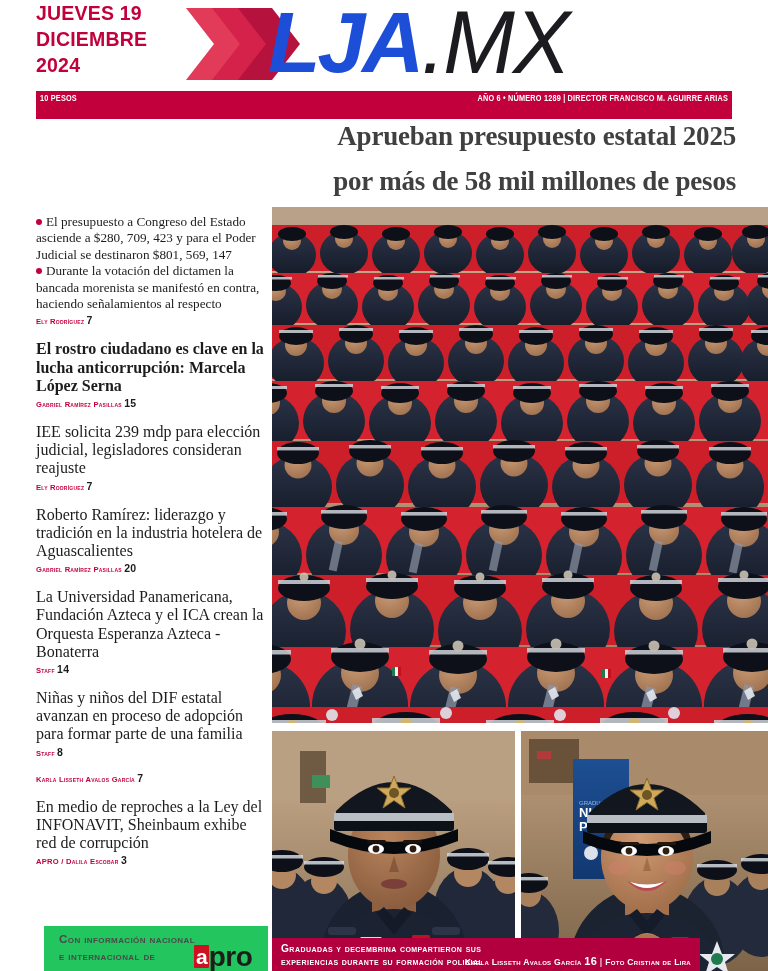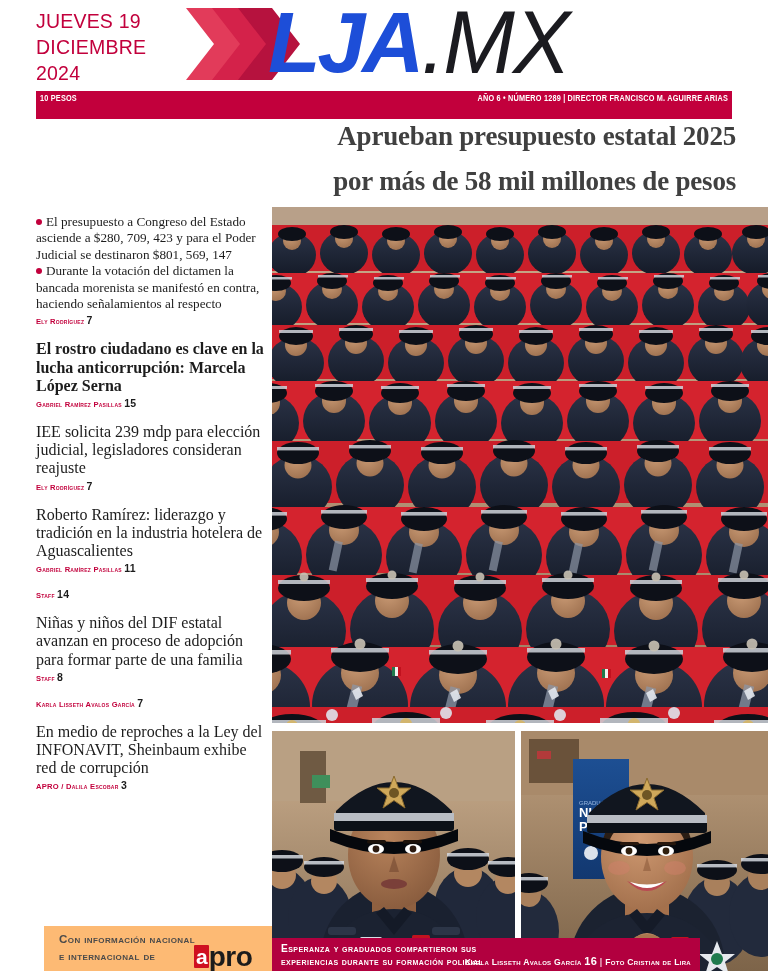--- a/index.html
+++ b/index.html
@@ -8,23 +8,23 @@
     background:#ffffff;
     font-family:"Liberation Serif", serif;
     overflow:hidden;
     position:relative;
   }
   .page{position:relative;width:768px;height:971px;}
 
   
   .masthead{position:relative;height:88px;width:768px;}
   .date-block{
-    position:absolute;left:36px;top:8px;width:140px;
+    position:absolute;left:36px;top:0;width:140px;
     font-family:"Liberation Sans", sans-serif;
-    font-weight:normal;font-style:normal;
+    font-weight:bold;font-style:normal;
     font-size:19.5px;line-height:26px;
     color:#c2003c;letter-spacing:.2px;
   }
   .date-block div{white-space:nowrap;}
 
   .chevrons{position:absolute;left:186px;top:8px;width:120px;height:72px;}
   .logo-wrap{
     position:absolute;left:268px;top:-2px;height:88px;
     display:flex;align-items:center;
   }
@@ -88,22 +88,21 @@
   .byline .pg{font-size:10.5px;font-variant:normal;color:#1c1c1c;}
 
   .story{margin-top:14px;}
   .story .ttl{
     font-size:16px;line-height:18.2px;color:#1c1c1c;
   }
   .story.bold .ttl{font-weight:bold;}
 
   .apro-box{
     position:absolute;left:44px;top:926px;width:224px;height:45px;
-    background:#fdba74;
-    padding-left:8px;
+    background:#22c55e;
   }
   .apro-l1,.apro-l2{
     position:absolute;left:15px;
     font-family:"Liberation Sans", sans-serif;
     font-weight:bold;font-size:11.6px;
     font-variant:small-caps;letter-spacing:.4px;
     color:#4a4a4a;white-space:nowrap;
   }
   .apro-l1{top:6px;}
   .apro-l2{top:23px;}
@@ -226,25 +225,26 @@
       <div class="byline">
         <span>Ely Rodríguez</span>
         <span class="pg">7</span>
       </div>
     </div>
 
     <div class="story">
       <div class="ttl">Roberto Ramírez: liderazgo y tradición en la industria hotelera de Aguascalientes</div>
       <div class="byline">
         <span>Gabriel Ramírez Pasillas</span>
-        <span class="pg">11</span>
+        <span class="pg">20</span>
       </div>
     </div>
 
     <div class="story">
+      <div class="ttl">La Universidad Panamericana, Fundación Azteca y el ICA crean la Orquesta Esperanza Azteca - Bonaterra</div>
       <div class="byline">
         <span>Staff</span>
         <span class="pg">14</span>
       </div>
     </div>
 
     <div class="story">
       <div class="ttl">Niñas y niños del DIF estatal avanzan en proceso de adopción para formar parte de una familia</div>
       <div class="byline">
         <span>Staff</span>
@@ -954,21 +954,21 @@
 
       <g transform="translate(196,228)">
         <polygon points="0,-18 5,-5 18,-5 8,3 12,16 0,8 -12,16 -8,3 -18,-5 -5,-5" fill="#e6e9ee"></polygon>
         <circle cx="0" cy="0" r="6" fill="#1f7a4d"></circle>
       </g>
     </svg>
   </div>
 
   <div class="caption">
     <div class="cap-txt">
-      <div>Esperanza y graduados compartieron sus</div>
+      <div>Graduadas y decembrina compartieron sus</div>
       <div>experiencias durante su formación policial</div>
     </div>
     <div class="cap-credit">
       <span>Karla Lisseth Avalos García</span>
       <span class="pg">16</span>
       <span class="bar2">|</span>
       <span>Foto Cristian de Lira</span>
     </div>
   </div>
 

